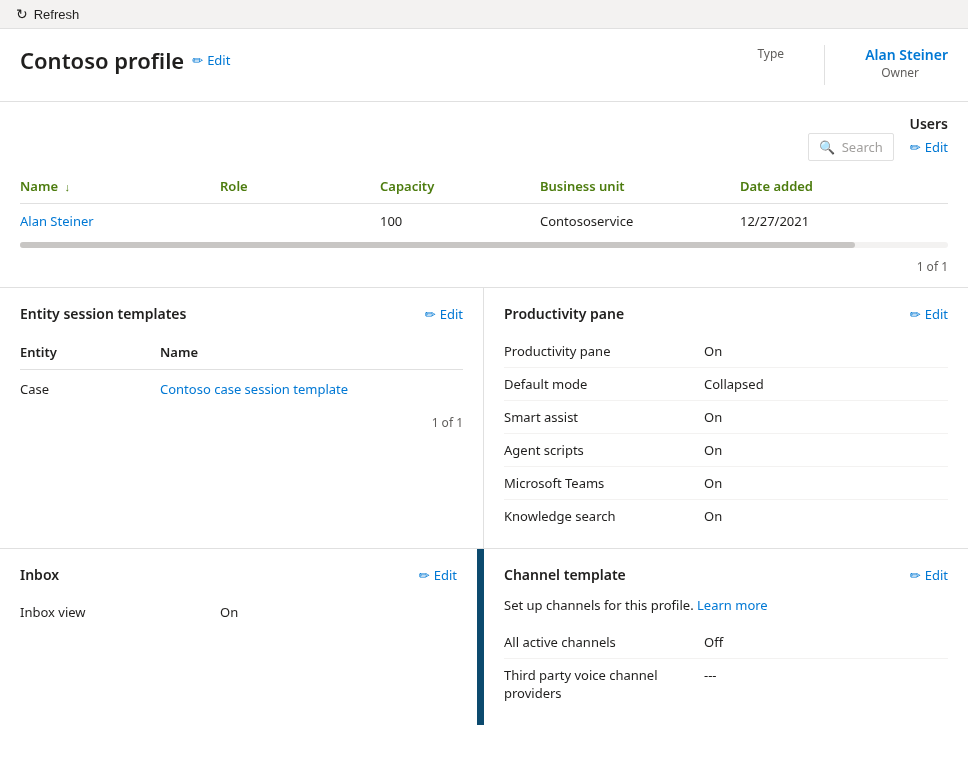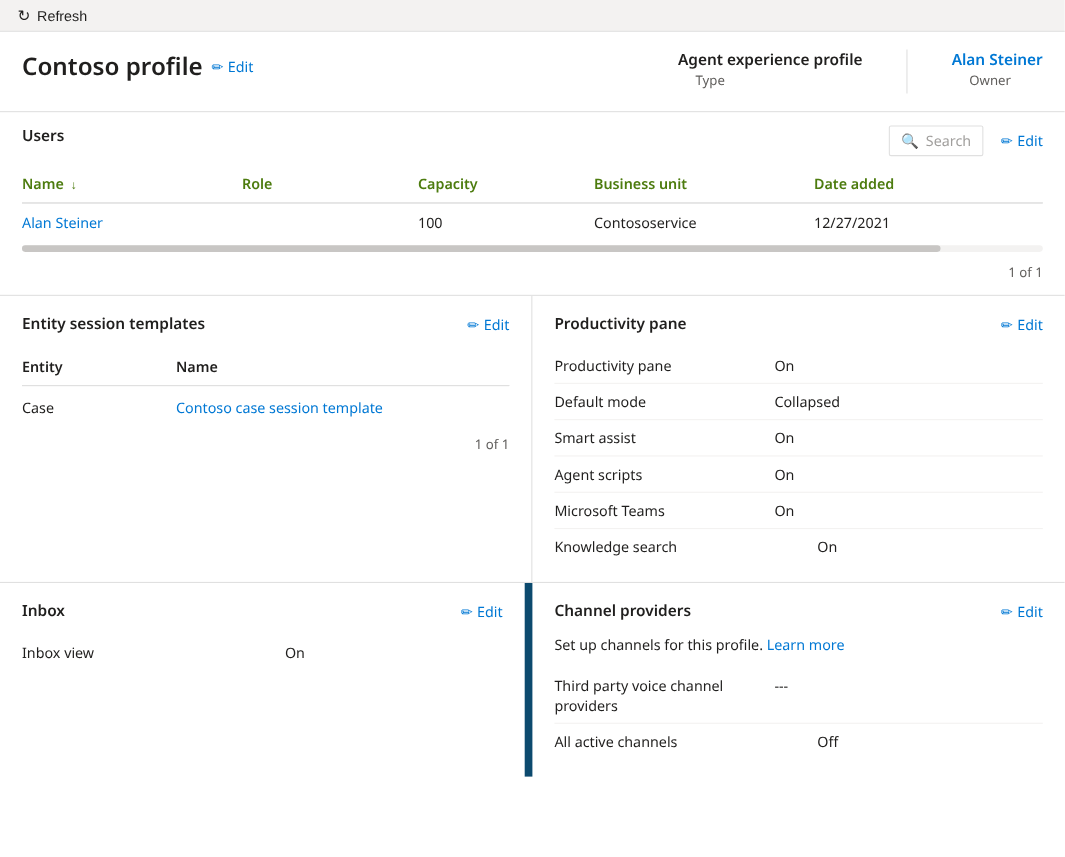--- a/index.html
+++ b/index.html
@@ -89,22 +89,23 @@
     }
 
     
     .users-section {
       border-bottom: 1px solid #e0e0e0;
       padding: 0 20px 12px 20px;
     }
     .section-header {
       display: flex;
       justify-content: space-between;
-      align-items: flex-start;
+      align-items: flex-end;
       padding: 12px 0 8px 0;
+      flex-direction: column;
     }
     .section-title {
       font-size: 14px;
       font-weight: 600;
     }
     .section-actions {
       display: flex;
       align-items: center;
       gap: 16px;
     }
@@ -216,21 +217,21 @@
     }
     .kv-key {
       width: 200px;
       font-size: 13px;
       color: #201f1e;
     }
     .kv-val {
       font-size: 13px;
       color: #201f1e;
     }
-    .kv-row:last-child { border-bottom: none; gap: 39px; }
+    .kv-row:last-child { border-bottom: none; }
 
     
     .bottom-two-col {
       display: flex;
       gap: 0;
     }
     .bottom-col-left {
       width: 50%;
       border-right: 7px solid #0c4a6e;
       padding: 16px 20px;
@@ -258,21 +259,20 @@
 <div class="header-section">
   <div class="profile-title">
     <span>Contoso profile</span>
     <a class="edit-link">
       <span>✏</span>
       <span>Edit</span>
     </a>
   </div>
   <div class="header-right">
     <div class="header-meta-item">
-      <span class="header-meta-value black">Agent experience profile</span>
       <span class="header-meta-label">Type</span>
     </div>
     <div class="divider-v"></div>
     <div class="header-meta-item">
       <span class="header-meta-value">Alan Steiner</span>
       <span class="header-meta-label">Owner</span>
     </div>
   </div>
 </div>
 
@@ -402,36 +402,36 @@
       <div>
         <div class="kv-row">
           <span class="kv-key">Inbox view</span>
           <span class="kv-val">On</span>
         </div>
       </div>
     </div>
 
     <div class="bottom-col-right">
       <div class="section-header-inline">
-        <span class="section-title">Channel providers</span>
+        <span class="section-title">Channel template</span>
         <a class="edit-link">
           <span>✏</span>
           <span>Edit</span>
         </a>
       </div>
       <div class="channel-desc">
         <span>Set up channels for this profile.</span>
         <a class="link-blue">Learn more</a>
       </div>
       <div>
         <div class="kv-row">
+          <span class="kv-key">All active channels</span>
+          <span class="kv-val">Off</span>
+        </div>
+        <div class="kv-row">
           <span class="kv-key">Third party voice channel providers</span>
           <span class="kv-val">---</span>
         </div>
-        <div class="kv-row">
-          <span class="kv-key">All active channels</span>
-          <span class="kv-val">Off</span>
-        </div>
       </div>
     </div>
   </div>
 
 </div>
 
 </body></html>

